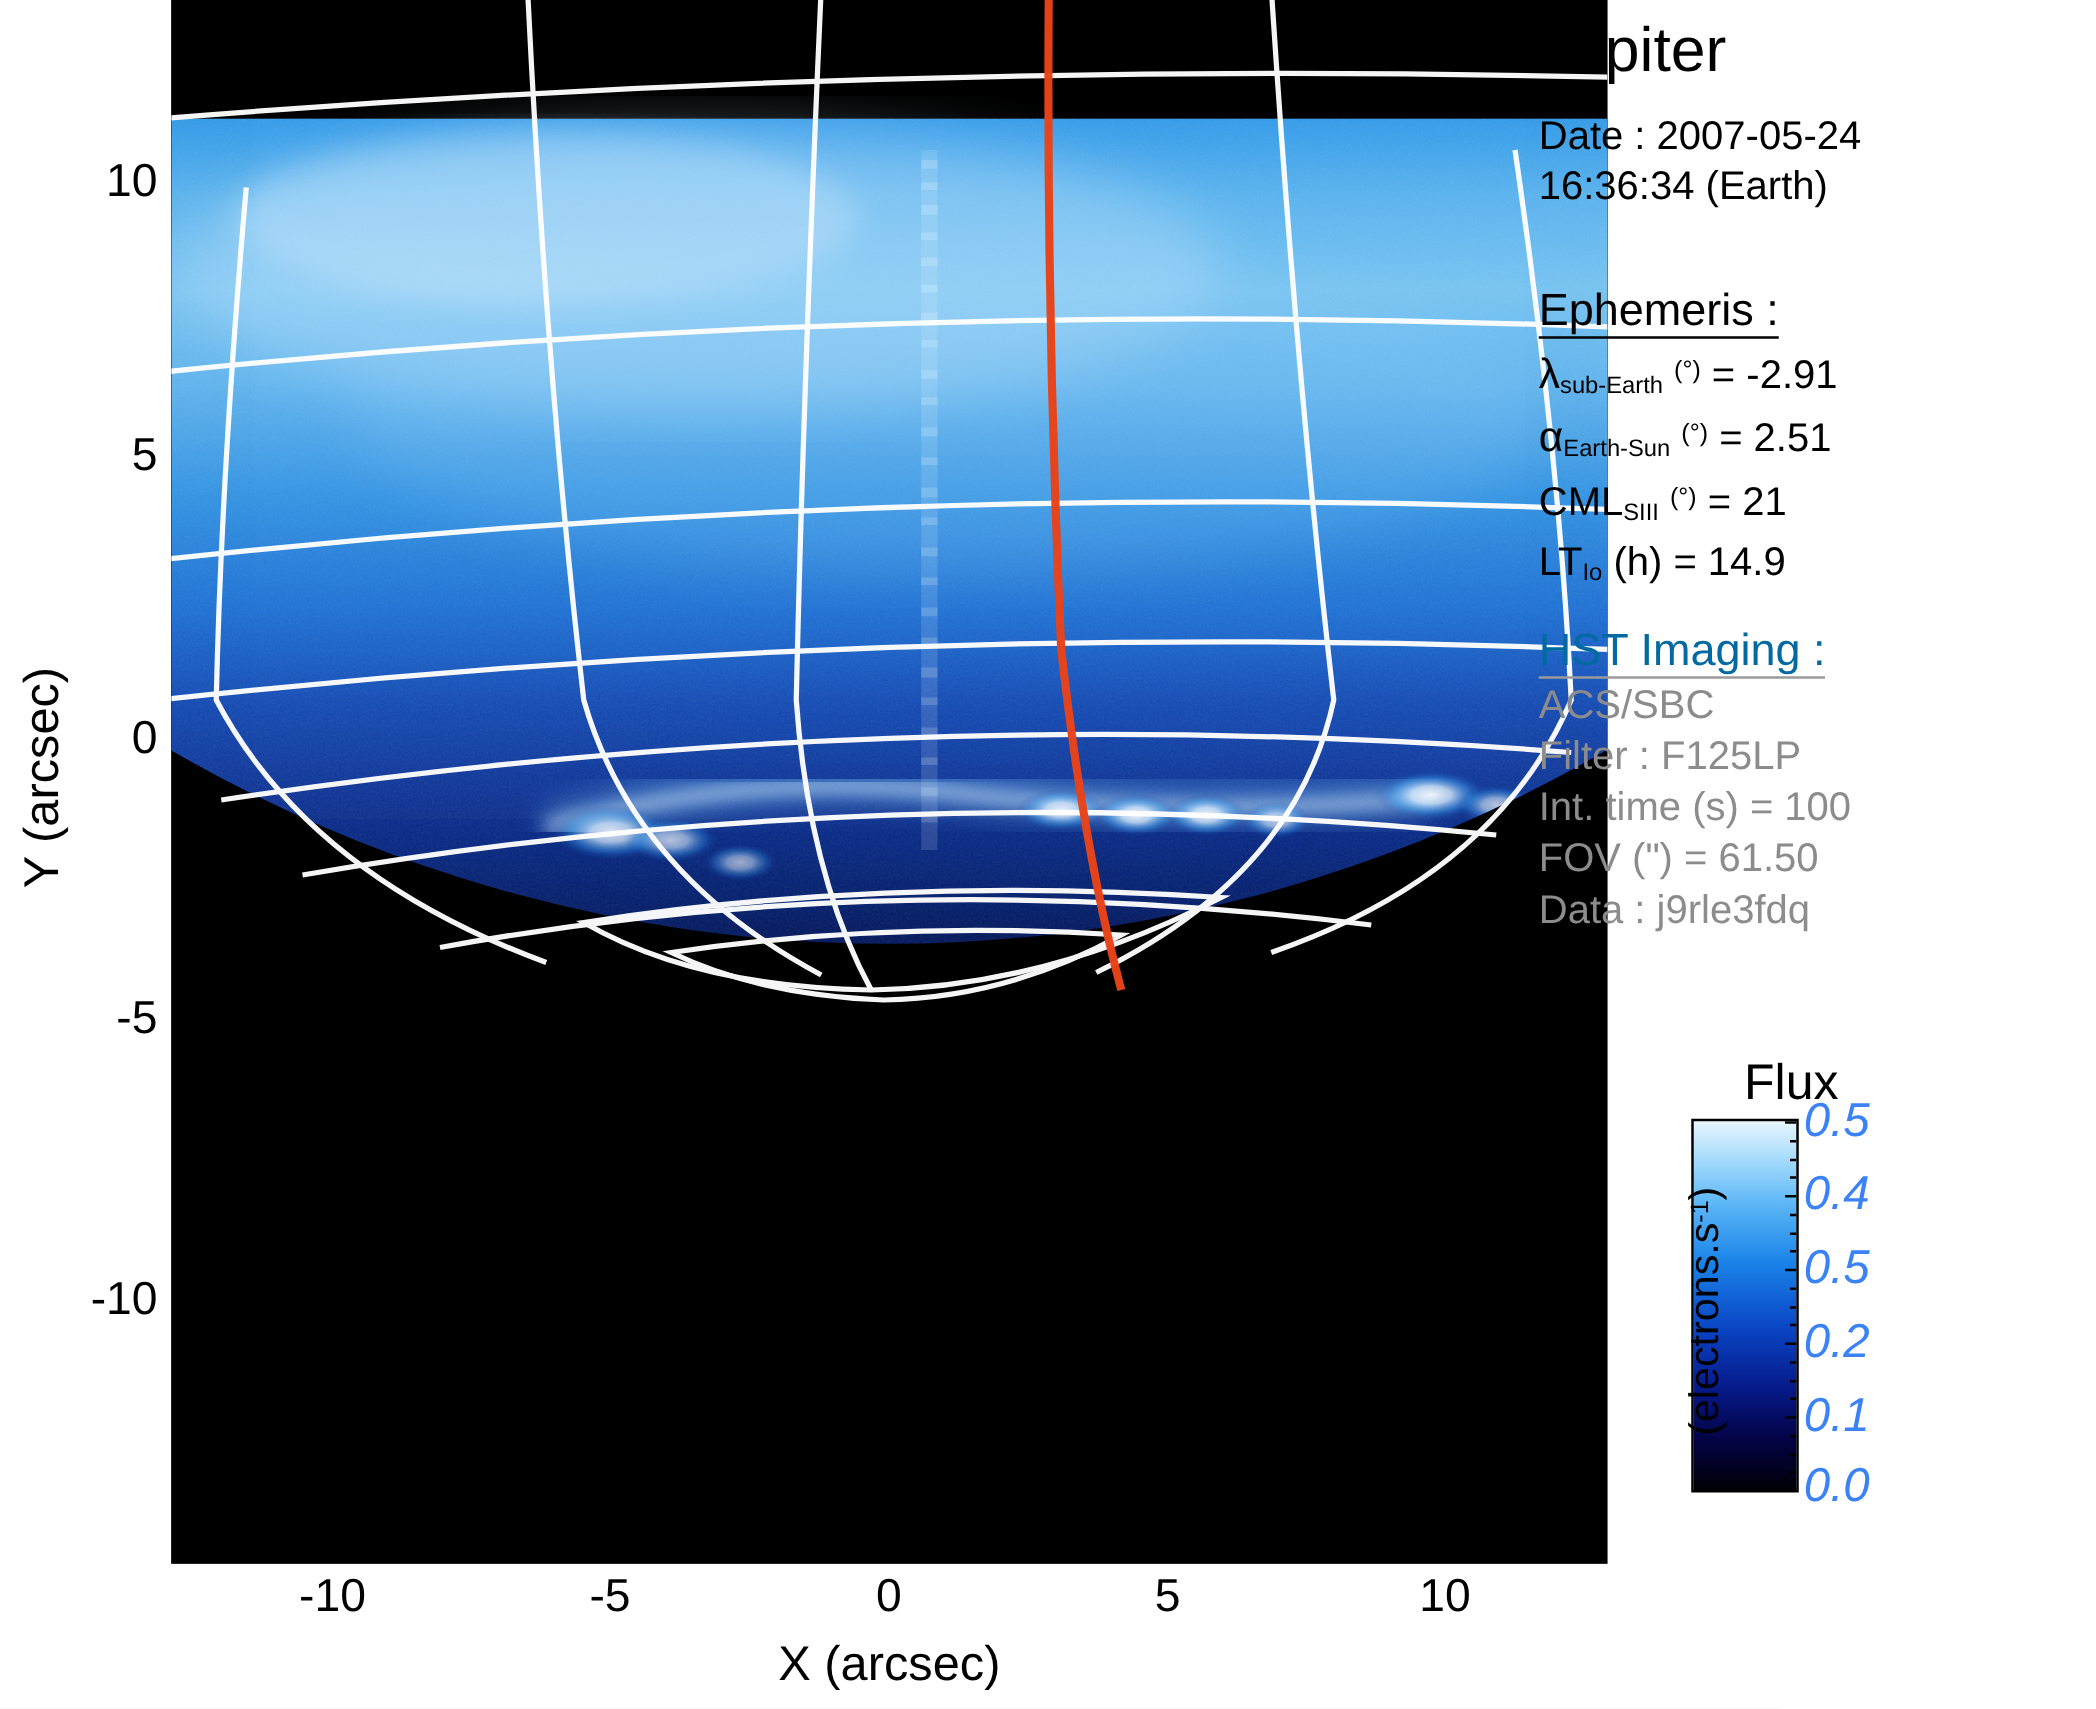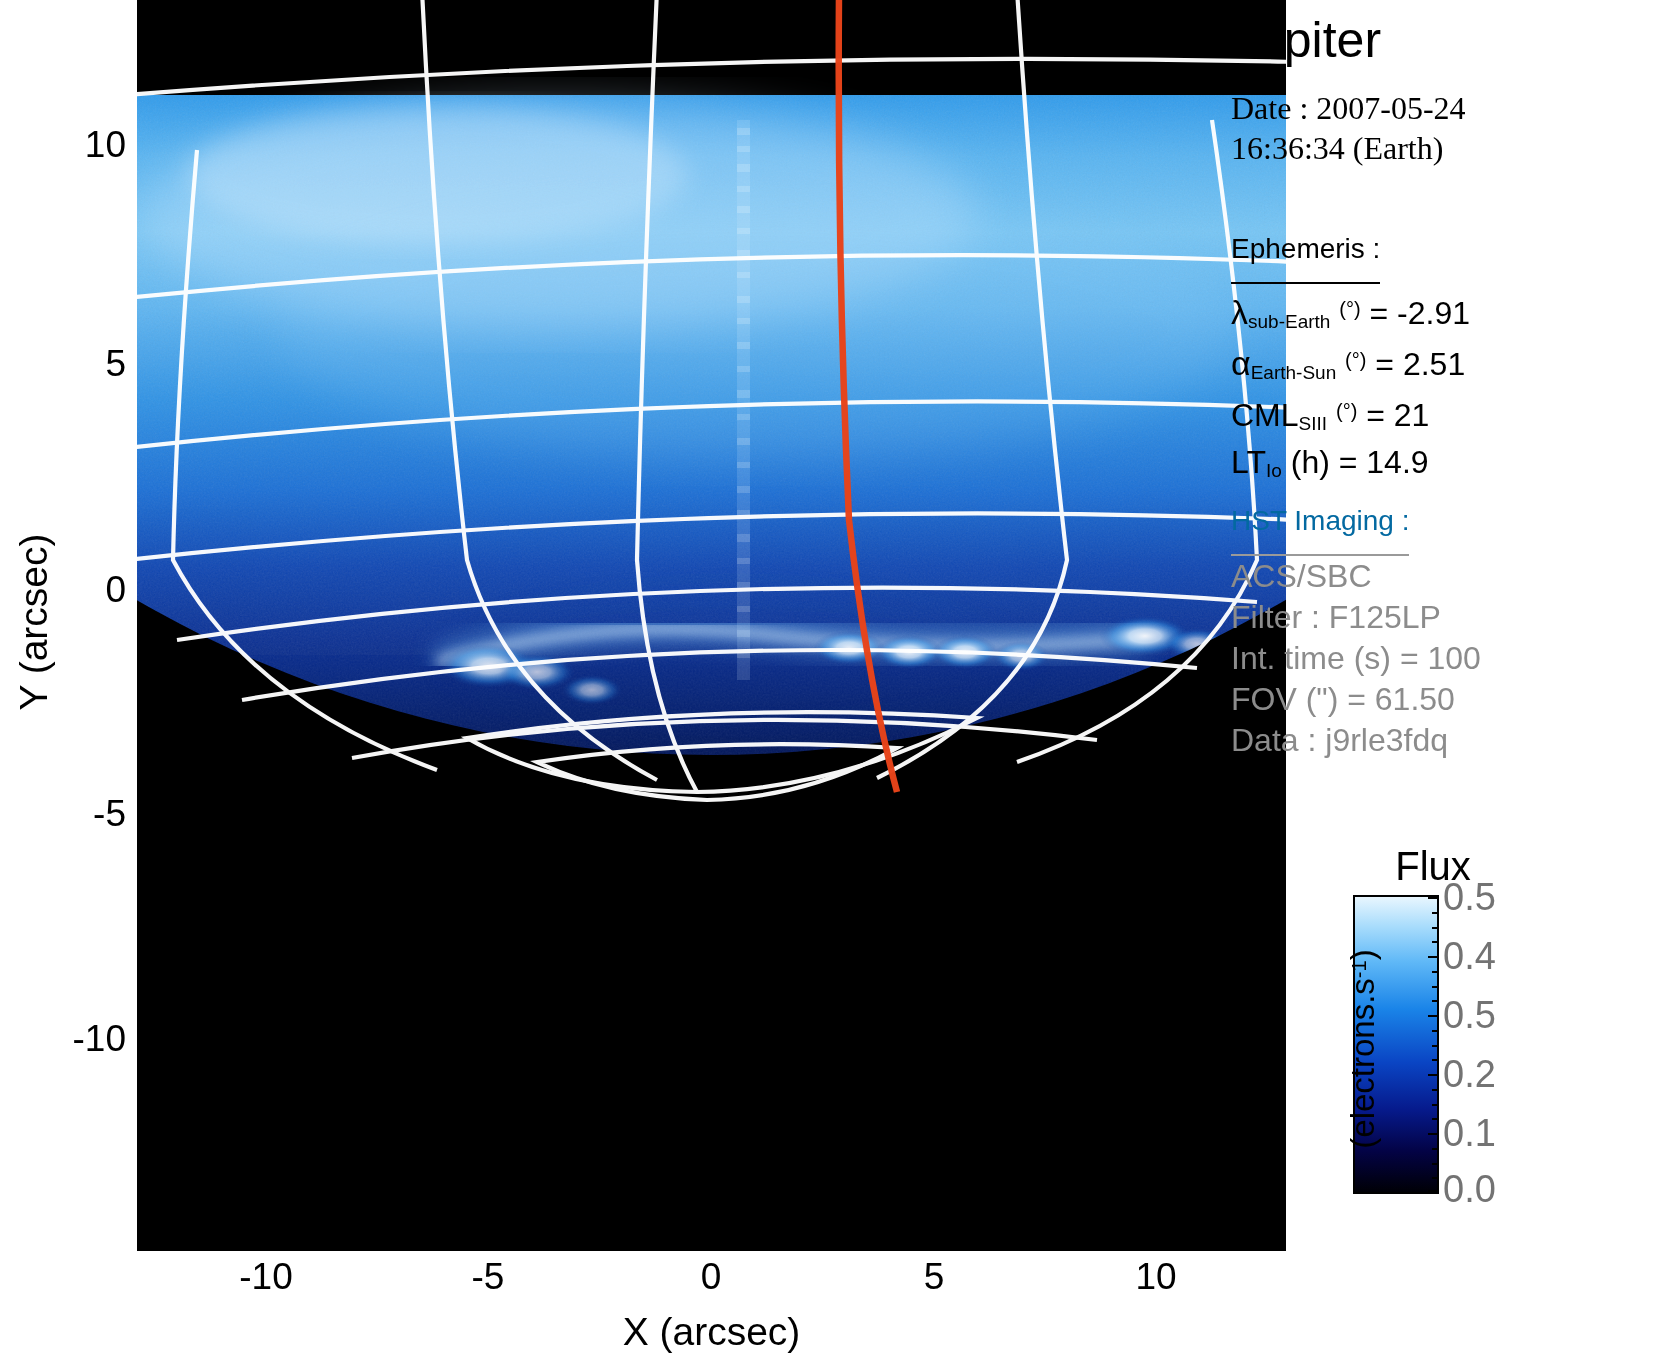--- a/index.html
+++ b/index.html
@@ -48,25 +48,25 @@
   #info-panel {
     position:absolute; left:1226px; top:0px; width:380px; height:820px;
     color:#000;
   }
   #target-title {
     position:absolute; left:5px; top:12px;
     font-size:50px; line-height:56px; color:#000;
   }
   #date-block {
     position:absolute; left:5px; top:88px;
-    font-size:32px; line-height:40px; color:#000;font-family:Liberation Serif, serif;
+    font-size:32px; line-height:40px; color:#000;
   }
   .block-heading {
-    font-size:28px; color:#000; display:inline-block;
-    border-bottom:2px solid #000; padding-bottom:14px;
+    font-size:36px; color:#000; display:inline-block;
+    border-bottom:2px solid #000; padding-bottom:2px;
   }
   #ephemeris-block { position:absolute; left:5px; top:228px; font-size:32px; line-height:39px; }
   #ephem-rows { margin-top:6px; }
   .ephem-row { white-space:nowrap; font-size:32px; line-height:39px; }
   .sub { font-size:19px; vertical-align:-4px; letter-spacing:0px; }
   .sup { font-size:20px; vertical-align:8px; }
   .greek { font-size:34px; }
 
   #hst-block { position:absolute; left:5px; top:500px; font-size:32px; line-height:39px; color:#8c8c8c; }
   #hst-block .block-heading { color:#0369a1; border-bottom:2px solid #9a9a9a; }
@@ -91,22 +91,23 @@
        #A8DCFC 90%,
        #E8F6FE 100%);
   }
   #cb-ticks { position:absolute; left:0; top:0; width:100%; height:100%; }
   #cb-ticks i {
     position:absolute; right:0; width:9px; height:2px; background:#000; display:block;
   }
   #cb-ticks i.minor { width:5px; }
   #cb-labels { position:absolute; left:146px; top:65px; width:160px; height:295px; }
   #cb-labels span {
-    position:absolute; left:0; font-size:38px; color:#737373; white-space:nowrap;
+    position:absolute; left:0; font-size:38px; color:#3b82f6; white-space:nowrap;
     transform: translateY(-50%);
+    font-style: italic;
   }
   #cb-unit {
     position:absolute; left:-84px; top:200px; width:300px; text-align:center;
     font-size:33px; color:#000;
     transform: rotate(-90deg); transform-origin:50% 50%;
   }
 </style>
 </head>
 <body>
 

